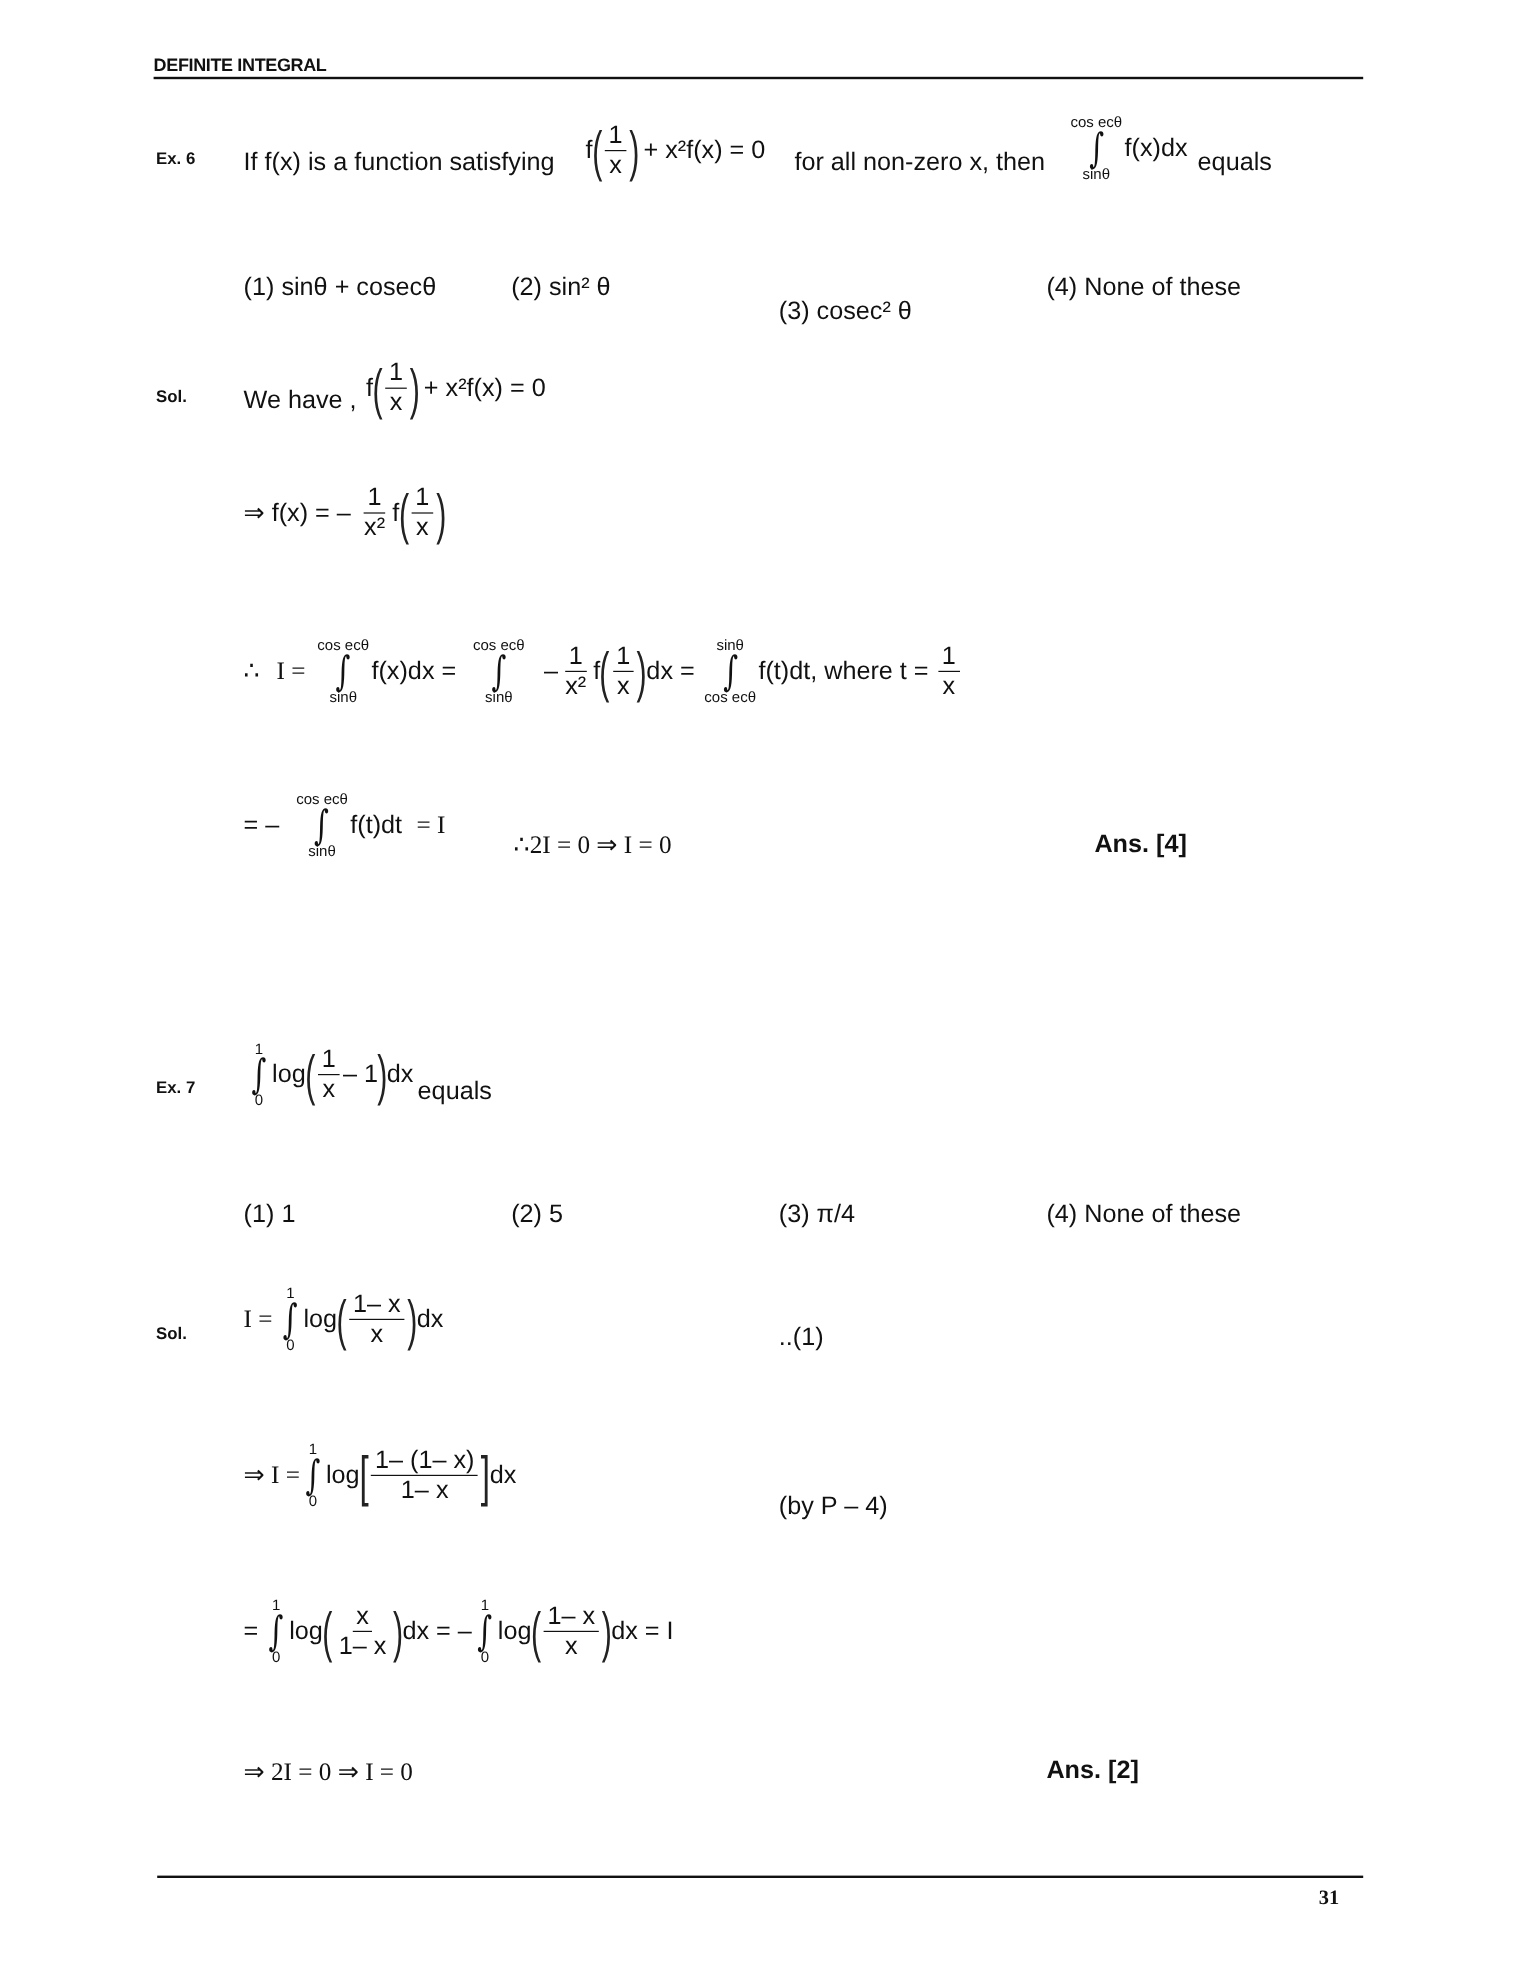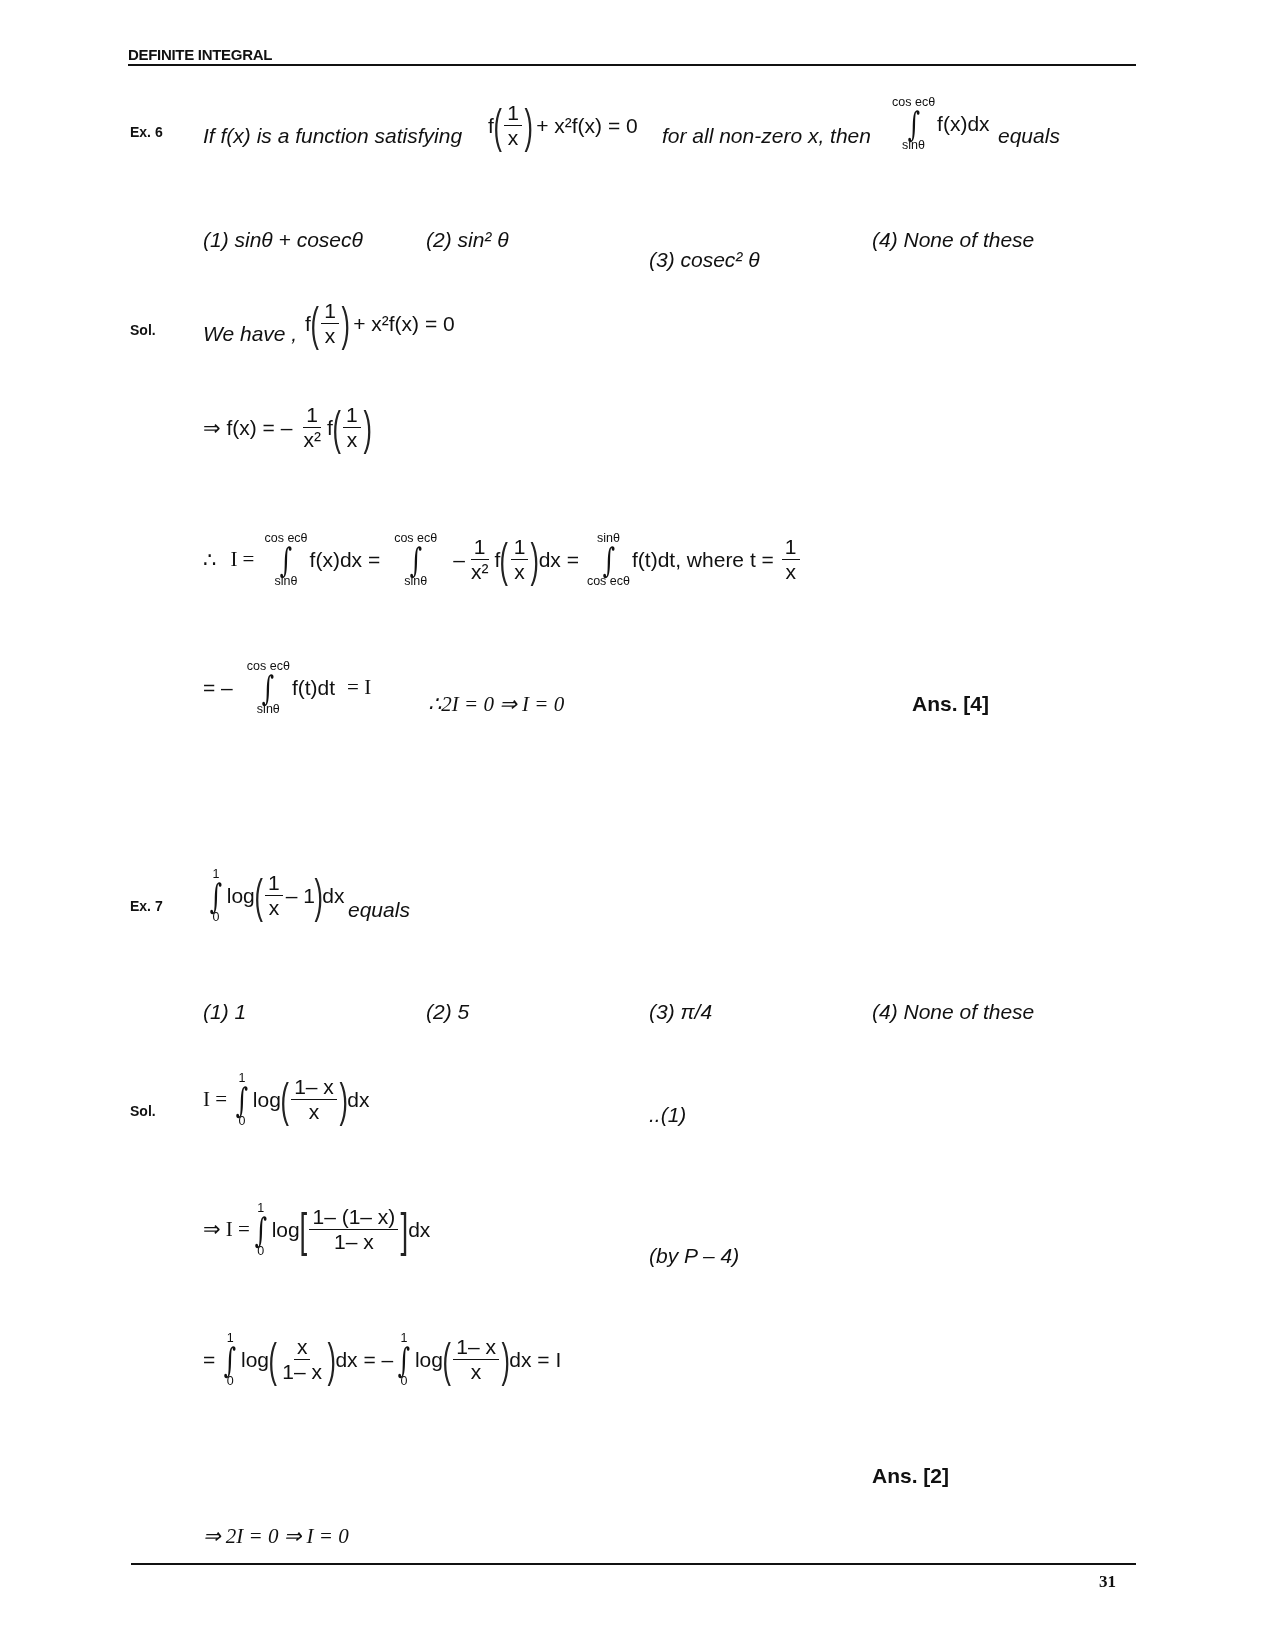--- a/index.html
+++ b/index.html
@@ -2,21 +2,21 @@
 <html><head>
 <meta charset="utf-8">
 <style>
   html, body { margin:0; padding:0; background:#ffffff; }
   body { width:1275px; height:1650px; position:relative; overflow:hidden;
          font-family:"Liberation Sans", sans-serif; color:#111; }
   .abs { position:absolute; white-space:nowrap; }
   .hdr { font-weight:bold; font-size:15px; letter-spacing:-0.3px;text-align:center; }
   .rule { position:absolute; background:#111; }
   .lbl { font-weight:bold; font-size:14px; }
-  .txt { font-size:21px;font-style:italic; }
+  .txt { font-size:21px; }
   .serif { font-family:"Liberation Serif", serif; }
   .ans { font-weight:bold; font-size:21px; }
   .pagenum { font-family:"Liberation Serif", serif; font-weight:bold; font-size:17px; }
 
   
   .m { display:inline-flex; align-items:center; font-size:21px; vertical-align:middle; }
   .frac { display:inline-flex; flex-direction:column; align-items:center; margin:0 3px; line-height:1.05; }
   .frac .num { padding:0 3px 1px; border-bottom:1.3px solid #111; }
   .frac .den { padding:1px 3px 0; }
   .paren { font-size:46px; font-weight:100; transform:scaleX(0.55); display:inline-block; line-height:1; margin:0 -4px; color:#222; }
@@ -244,17 +244,17 @@
     <span class="paren">(</span>
     <span class="frac">
         <span class="num">1– x</span>
         <span class="den">x</span>
       </span>
     <span class="paren">)</span>
     <span>dx = I</span>
   </span>
 </div>
 
-<div class="abs txt serif" style="left:203px; top:1524px;">⇒ 2I = 0 ⇒ I = 0</div>
+<div class="abs txt serif" style="left:203px; top:1464px;">⇒ 2I = 0 ⇒ I = 0</div>
 <div class="abs ans" style="left:872px; top:1464px;">Ans. [2]</div>
 
 <div class="rule" style="left:131px; top:1563px; width:1005px; height:2px;"></div>
 <div class="abs pagenum" style="left:1099px; top:1572px;">31</div>
 
 </body></html>

